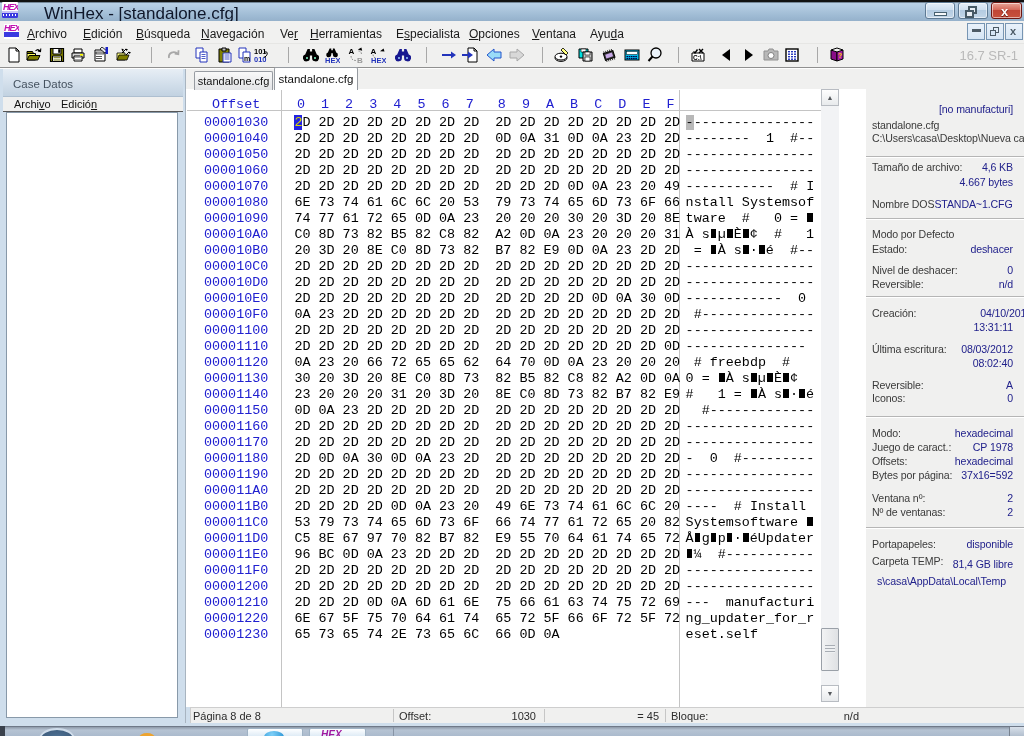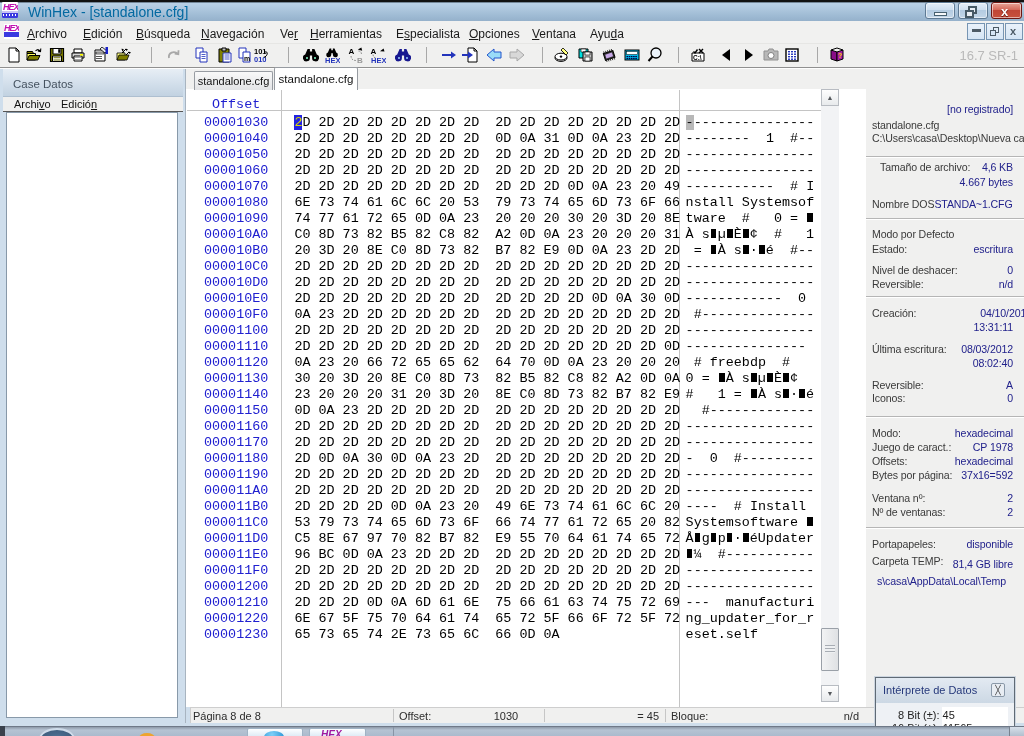--- a/index.html
+++ b/index.html
@@ -5,21 +5,21 @@
 html,body{width:1024px;height:736px;overflow:hidden;font-family:"Liberation Sans",sans-serif}
 #scr{position:absolute;left:0;top:0;width:1024px;height:736px;background:#cfdeec;overflow:hidden}
 .abs{position:absolute}
 
 #title{left:0;top:0;width:1024px;height:21px;background:linear-gradient(180deg,#111 0,#111 2px,#2e3d4a 2px,#bad1e6 3px,#aec7de 9px,#a0bcd5 15px,#95b1cb 21px)}
 #ticon{left:2px;top:2px;width:16px;height:16px;background:#fff;border-radius:1px;overflow:hidden}
 #ticon .hx{position:absolute;left:1px;top:0px;font:italic bold 9px "Liberation Sans";color:#c011b0;letter-spacing:-1px}
 #ticon .bd{position:absolute;left:0;top:9px;width:16px;height:4px;background:#c8c4f4}
 #ticon .bd2{position:absolute;left:0;top:11px;width:16px;height:5px;background:#3a3ae0}
 #ticon .bd3{position:absolute;left:1px;top:12px;width:14px;height:2px;background:repeating-linear-gradient(90deg,#fff 0,#fff 1px,#3a3ae0 1px,#3a3ae0 3px)}
-#ttext{left:28px;top:4px;font-size:14px;color:#0369a1}
+#ttext{left:44px;top:4px;font-size:17px;color:#0f172a}
 .wbtn{top:2px;height:17px;border-radius:3px;border:1px solid #5e7a94;box-shadow:inset 0 0 0 1px rgba(255,255,255,.55)}
 .wbtn.b1{left:925px;width:30px;background:linear-gradient(180deg,#e4eef8 0,#cfdfef 45%,#b4cce2 50%,#c3d6e8 100%)}
 .wbtn.b2{left:958px;width:30px;background:linear-gradient(180deg,#e4eef8 0,#cfdfef 45%,#b4cce2 50%,#c3d6e8 100%)}
 .wbtn.b3{left:991px;width:31px;border-color:#6e1712;background:linear-gradient(180deg,#e8a598 0,#d4695a 45%,#c04636 50%,#c7503c 100%)}
 .mingl{position:absolute;left:8px;top:9px;width:13px;height:4px;background:#f6f8fa;border:1px solid #47606f}
 .resgl1{position:absolute;left:9px;top:3px;width:9px;height:8px;border:2px solid #475a66;background:#e8eef4}
 .resgl2{position:absolute;left:6px;top:7px;width:9px;height:8px;border:2px solid #475a66;background:#e8eef4}
 .xgl{position:absolute;left:9px;top:1px;font:bold 13px "Liberation Sans";color:#fff;text-shadow:0 1px 1px #5a0d08}
 
 #menubar{left:0;top:21px;width:1024px;height:22px;background:#f1f1f0}
@@ -340,20 +340,21 @@
 <div id="cdwhite" class="abs"></div>
 <div id="mdistrip" class="abs"></div>
 <div id="mdiwhite" class="abs"></div>
 <div id="vleft" class="abs"></div>
 <div id="tab1" class="abs tab">standalone.cfg</div>
 <div id="tab2" class="abs tab">standalone.cfg</div>
 <div id="vl1" class="abs"></div>
 <div id="vl2" class="abs"></div>
 <div id="hl1" class="abs"></div>
 <div id="offhead" class="abs mono" style="color:#2020d0">Offset</div>
+<div id="colhead" class="abs mono" style="color:#2020d0">0  1  2  3  4  5  6  7   8  9  A  B  C  D  E  F</div>
 <div id="offcol" class="abs mono">00001030
 00001040
 00001050
 00001060
 00001070
 00001080
 00001090
 000010A0
 000010B0
 000010C0
@@ -446,30 +447,30 @@
 ---  manufacturi
 ng_updater_for_r
 eset.self  </div>
 <div id="sbar" class="abs"></div>
 <div class="abs sbtn" style="top:89px">▲</div>
 <div class="abs sbtn" style="top:685px">▼</div>
 <div id="sthumb" class="abs"></div>
 <div id="sgrip" class="abs"></div>
 <div id="dpanel" class="abs"></div>
 <div id="dpanel" class="abs">
-      <div class="dv dvr" style="top:13.3px;left:0;width:147px">[no registrado]</div>
+      <div class="dv dvr" style="top:13.3px;left:0;width:147px">[no manufacturi]</div>
 <div class="dl" style="left:6px;top:28.8px">standalone.cfg</div>
 <div class="dl" style="left:6px;top:42.3px">C:\Users\casa\Desktop\Nueva ca</div>
-<div class="dl" style="left:14px;top:71.3px">Tamaño de archivo:</div>
+<div class="dl" style="left:6px;top:71.3px">Tamaño de archivo:</div>
 <div class="dv dvr" style="top:71.3px;left:0;width:147px">4,6 KB</div>
 <div class="dv dvr" style="top:86.3px;left:0;width:147px">4.667 bytes</div>
 <div class="dl" style="left:6px;top:107.8px">Nombre DOS<span style="color:#22228c">STANDA~1.CFG</span></div>
 <div class="dl" style="left:6px;top:137.8px">Modo por Defecto</div>
 <div class="dl" style="left:6px;top:152.8px">Estado:</div>
-<div class="dv dvr" style="top:152.8px;left:0;width:147px">escritura</div>
+<div class="dv dvr" style="top:152.8px;left:0;width:147px">deshacer</div>
 <div class="dl" style="left:6px;top:174.3px">Nivel de deshacer:</div>
 <div class="dv dvr" style="top:174.3px;left:0;width:147px">0</div>
 <div class="dl" style="left:6px;top:188.3px">Reversible:</div>
 <div class="dv dvr" style="top:188.3px;left:0;width:147px">n/d</div>
 <div class="dl" style="left:6px;top:217.3px">Creación:</div>
 <div class="dv dvr" style="top:217.3px;left:0;width:166px">04/10/2013</div>
 <div class="dv dvr" style="top:230.8px;left:0;width:147px">13:31:11</div>
 <div class="dl" style="left:6px;top:253.3px">Última escritura:</div>
 <div class="dv dvr" style="top:253.3px;left:0;width:147px">08/03/2012</div>
 <div class="dv dvr" style="top:266.8px;left:0;width:147px">08:02:40</div>
@@ -498,35 +499,26 @@
 <div class="dsep" style="top:128.0px"></div>
 <div class="dsep" style="top:205.5px"></div>
 <div class="dsep" style="top:326.0px"></div>
 <div class="dsep" style="top:436.5px"></div>
     </div>
 <div id="sbarr" class="abs"></div>
 <div id="sbarr" class="abs">
       <span class="st" style="left:2px">Página 8 de 8</span>
       <span class="ssep" style="left:202px"></span>
       <span class="st" style="left:208px">Offset:</span>
-      <span class="st" style="left:285px;width:60px;text-align:center;display:inline-block">1030</span>
+      <span class="st" style="left:285px;width:60px;text-align:right;display:inline-block">1030</span>
       <span class="ssep" style="left:353px"></span>
       <span class="st" style="left:400px;width:68px;text-align:right;display:inline-block">= 45</span>
       <span class="ssep" style="left:474px"></span>
       <span class="st" style="left:480px">Bloque:</span>
       <span class="st" style="left:600px;width:68px;text-align:right;display:inline-block">n/d</span>
-    </div>
-<div id="ipanel" class="abs">
-      <div id="ipt"></div>
-      <div id="iptxt">Intérprete de Datos</div>
-      <div id="ipx">╳</div>
-      <div class="ipbox" style="top:29px"></div>
-      <div class="iprow" style="left:22px;top:30.5px">8 Bit (±): 45</div>
-      <div class="ipbox" style="top:43px"></div>
-      <div class="iprow" style="left:16px;top:44px">16 Bit (±): 11565</div>
     </div>
 <div id="taskbar" class="abs"></div>
 <div class="abs" style="left:0;top:726px;width:5px;height:10px;background:#3a414c"></div>
 <div class="abs" style="left:39px;top:728px;width:36px;height:22px;border-radius:50%;background:radial-gradient(circle at 50% 90%, #6f94b4 0%, #47688a 55%, #3a5674 100%);border:2px solid #cfdcea"></div>
 <div class="abs" style="left:139px;top:733px;width:16px;height:10px;border-radius:50%;background:#eda42f"></div>
 <div class="abs" style="left:247px;top:728px;width:56px;height:12px;border-radius:2px;background:linear-gradient(180deg,#fdfeff,#d2e4f2);border:1px solid #9fb2c4"></div>
 <div class="abs" style="left:264px;top:731px;width:20px;height:12px;border-radius:50%;background:radial-gradient(circle at 40% 30%,#7fd0f8,#1e8cd0)"></div>
 <div class="abs" style="left:309px;top:728px;width:57px;height:12px;border-radius:2px;background:linear-gradient(180deg,#fdfeff,#d2e4f2);border:1px solid #9fb2c4"></div>
 <div class="abs" style="left:321px;top:729px;font:italic bold 10px 'Liberation Sans';color:#a018a0">HEX</div>
 <div class="abs" style="left:393px;top:727px;width:1px;height:9px;background:#8794a5"></div>

